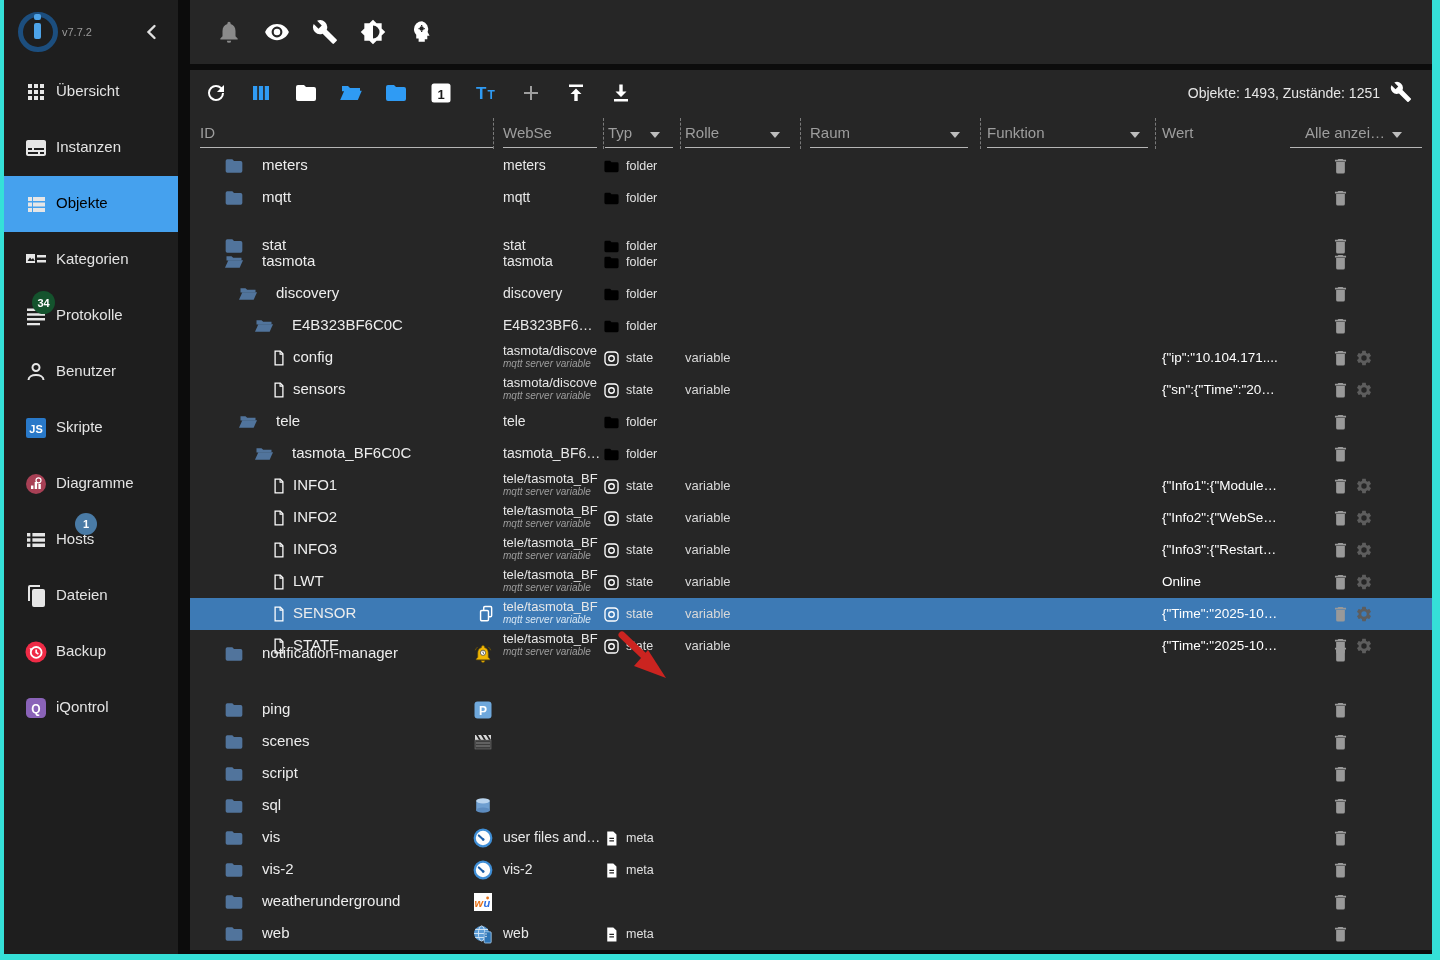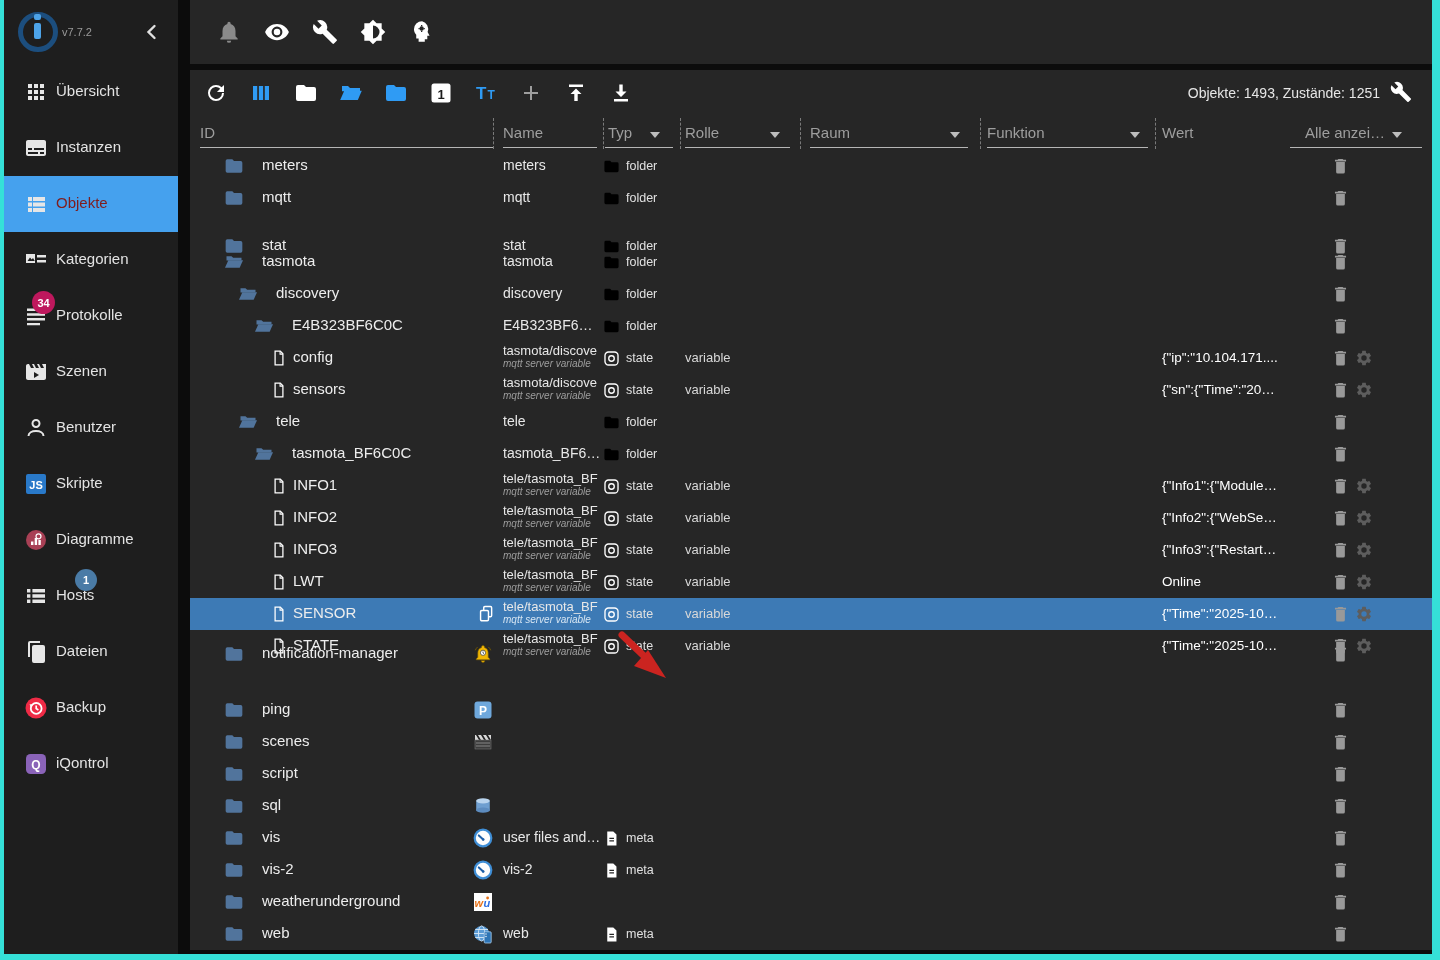--- a/index.html
+++ b/index.html
@@ -15,21 +15,21 @@
   #sidebar-head{position:relative;height:64px;}
   .logo-ring{position:absolute;left:14px;top:12px;width:30px;height:30px;border:5px solid #1c4e7e;border-radius:50%;}
   .logo-dot{position:absolute;left:30px;top:14px;width:7px;height:6px;background:#4da3e8;border-radius:2px;}
   .logo-bar{position:absolute;left:30px;top:23px;width:7px;height:16px;background:#4da3e8;border-radius:2px;}
   .version{position:absolute;left:58px;top:26px;font-size:11px;color:#9a9a9a;}
   .collapse{position:absolute;left:136px;top:20px;width:24px;height:24px;color:#e0e0e0;}
   .sb-item{position:relative;height:56px;cursor:pointer;}
   .sb-item.sel{background:#45a1ee;}
   .sb-icon{position:absolute;left:20px;top:16px;width:24px;height:24px;color:#e6e6e6;}
   .sb-label{position:absolute;left:52px;top:18px;font-size:15px;color:#e3e3e3;}
-  .sb-item.sel .sb-label{color:#7f1d1d;}
+  .sb-item.sel .sb-label{color:#000000;}
   .badge{position:absolute;border-radius:50%;color:#fff;font-size:11px;font-weight:bold;
     display:flex;align-items:center;justify-content:center;z-index:2;}
   
   #topbar{left:190px;top:0;width:1242px;height:64px;background:#262626;display:flex;align-items:center;gap:22px;padding-left:26px;box-sizing:border-box;}
   .tb-icon{width:26px;height:26px;color:#fff;}
   .tb-icon.dim{color:#8a8a8a;}
   
   #panel{left:190px;top:70px;width:1242px;height:880px;background:#262626;overflow:hidden;}
   #toolbar{position:absolute;left:0;top:0;width:100%;height:46px;display:flex;align-items:center;gap:21px;padding-left:14px;box-sizing:border-box;}
   .tl-icon{width:24px;height:24px;color:#fff;flex:0 0 auto;cursor:pointer;}
@@ -104,28 +104,21 @@
               <path fill="currentColor" d="M2 6h9v9H2zM13 7h9v2.6h-9zM13 12h9v2.6h-9z"></path>
               <path fill="#1e1e1e" d="M3.5 13l2.5-3.5 1.7 2 1.3-1.6 1.8 3.1z"></path>
             </svg></span>
           <span class="sb-label">Kategorien</span>
         </div>
         <div class="sb-item">
           <span class="sb-icon"><svg viewBox="0 0 24 24">
               <path fill="currentColor" d="M3 4.5h18v2.4H3zM3 9.3h18v2.4H3zM3 14.1h18v2.4H3zM3 18.9h13v2.4H3z"></path>
             </svg></span>
           <span class="sb-label">Protokolle</span>
-          <span class="badge" style="left:28px;top:3px;width:23px;height:23px;background:#be185d">34</span>
-        </div>
-        <div class="sb-item">
-          <span class="sb-icon"><svg viewBox="0 0 24 24">
-              <path fill="currentColor" d="M18 4l2 4h-3l-2-4h-2l2 4h-3l-2-4H8l2 4H7L5 4H4c-1.1 0-2 .9-2 2v12c0 1.1.9 2 2 2h16c1.1 0 2-.9 2-2V4h-4z"></path>
-              <path fill="#1e1e1e" d="M10 12l5 3-5 3z"></path>
-            </svg></span>
-          <span class="sb-label">Szenen</span>
+          <span class="badge" style="left:28px;top:3px;width:23px;height:23px;background:#14532d">34</span>
         </div>
         <div class="sb-item">
           <span class="sb-icon"><svg viewBox="0 0 24 24">
               <path fill="none" stroke="currentColor" stroke-width="2" d="M12 11a3.5 3.5 0 100-7 3.5 3.5 0 000 7zM4.5 20c0-3.3 3.4-5 7.5-5s7.5 1.7 7.5 5"></path>
             </svg></span>
           <span class="sb-label">Benutzer</span>
         </div>
         <div class="sb-item">
           <span class="sb-icon"><svg viewBox="0 0 24 24">
               <rect x="2" y="2" width="20" height="20" rx="2" fill="#2979c9"></rect>
@@ -232,21 +225,21 @@
     <span id="status">Objekte: 1493, Zustände: 1251</span>
     <span id="cfg-wrench">
       <svg viewBox="0 0 24 24">
           <path fill="currentColor" d="M22.7 19l-9.1-9.1a6.5 6.5 0 00-8.9-8.2L9 6 6 9 1.6 4.7a6.5 6.5 0 008.2 8.9l9.1 9.1a1 1 0 001.4 0l2.3-2.3a1 1 0 00.1-1.4z"></path>
         </svg>
     </span>
     <div id="table-header">
         <span class="hcell" style="left:10px">ID</span>
         <span class="hline" style="left:10px;width:293px"></span>
         <span class="hsep" style="left:303px"></span>
-        <span class="hcell" style="left:313px">Name</span>
+        <span class="hcell" style="left:313px">WebSe</span>
         <span class="hline" style="left:313px;width:94px"></span>
         <span class="hsep" style="left:413px"></span>
         <span class="hcell" style="left:418px">Typ</span>
         <span class="tri" style="left:460px"></span>
         <span class="hline" style="left:415px;width:68px"></span>
         <span class="hsep" style="left:490px"></span>
         <span class="hcell" style="left:495px">Rolle</span>
         <span class="tri" style="left:580px"></span>
         <span class="hline" style="left:495px;width:105px"></span>
         <span class="hsep" style="left:610px"></span>

